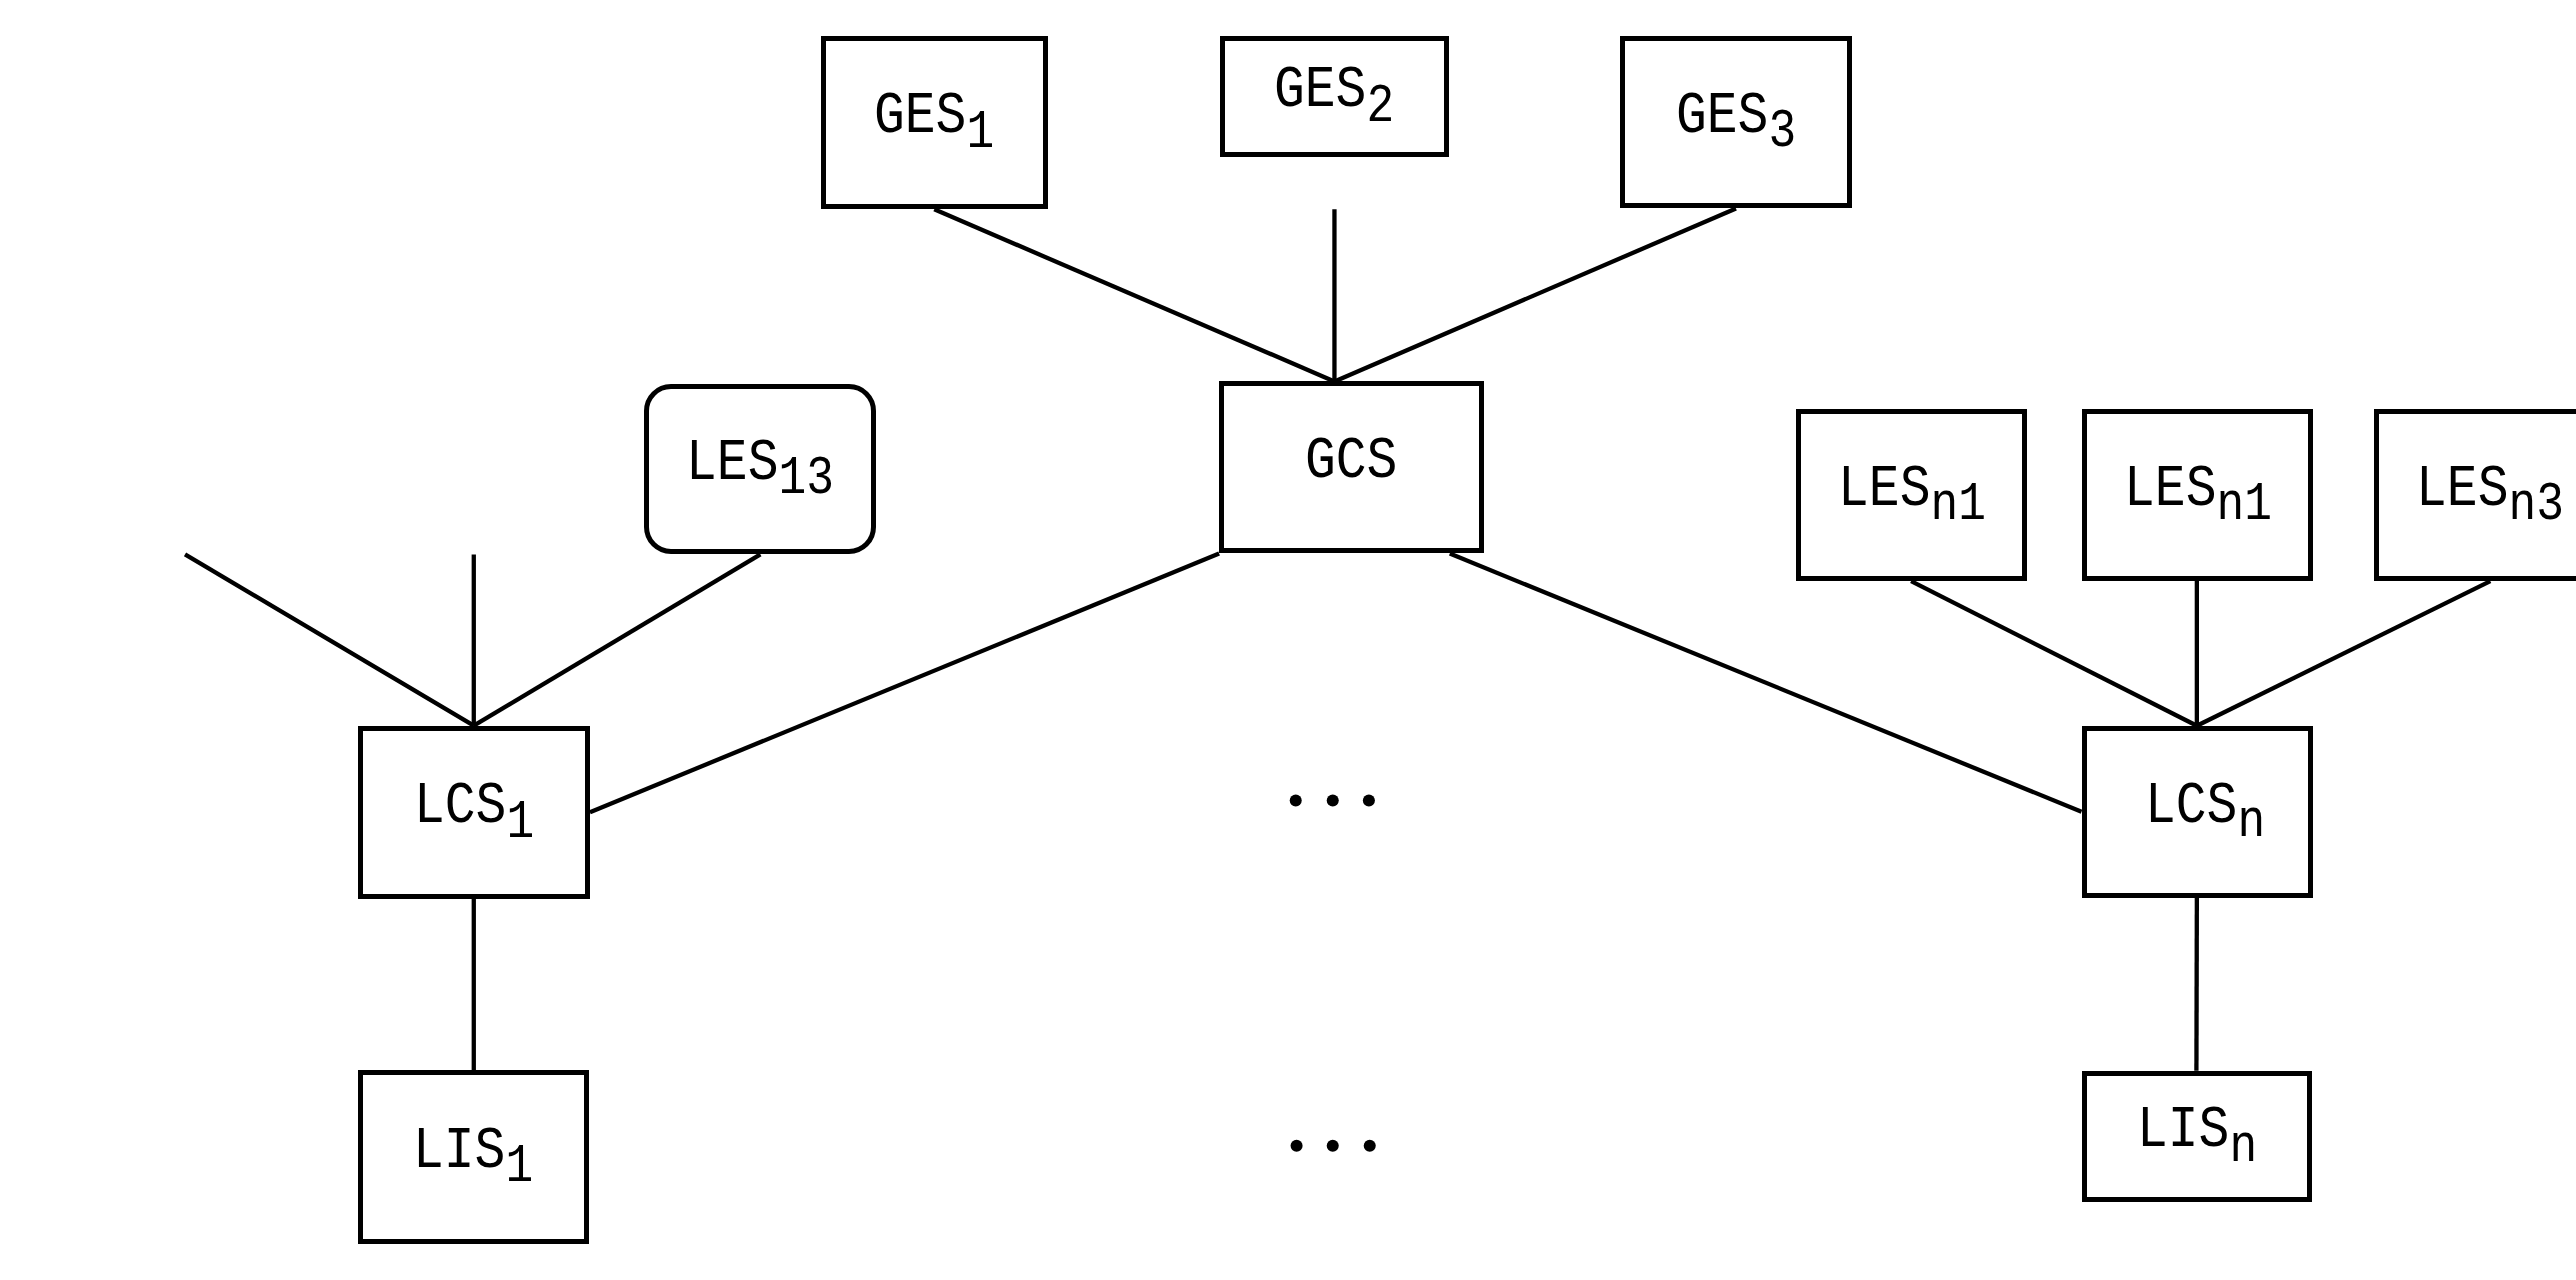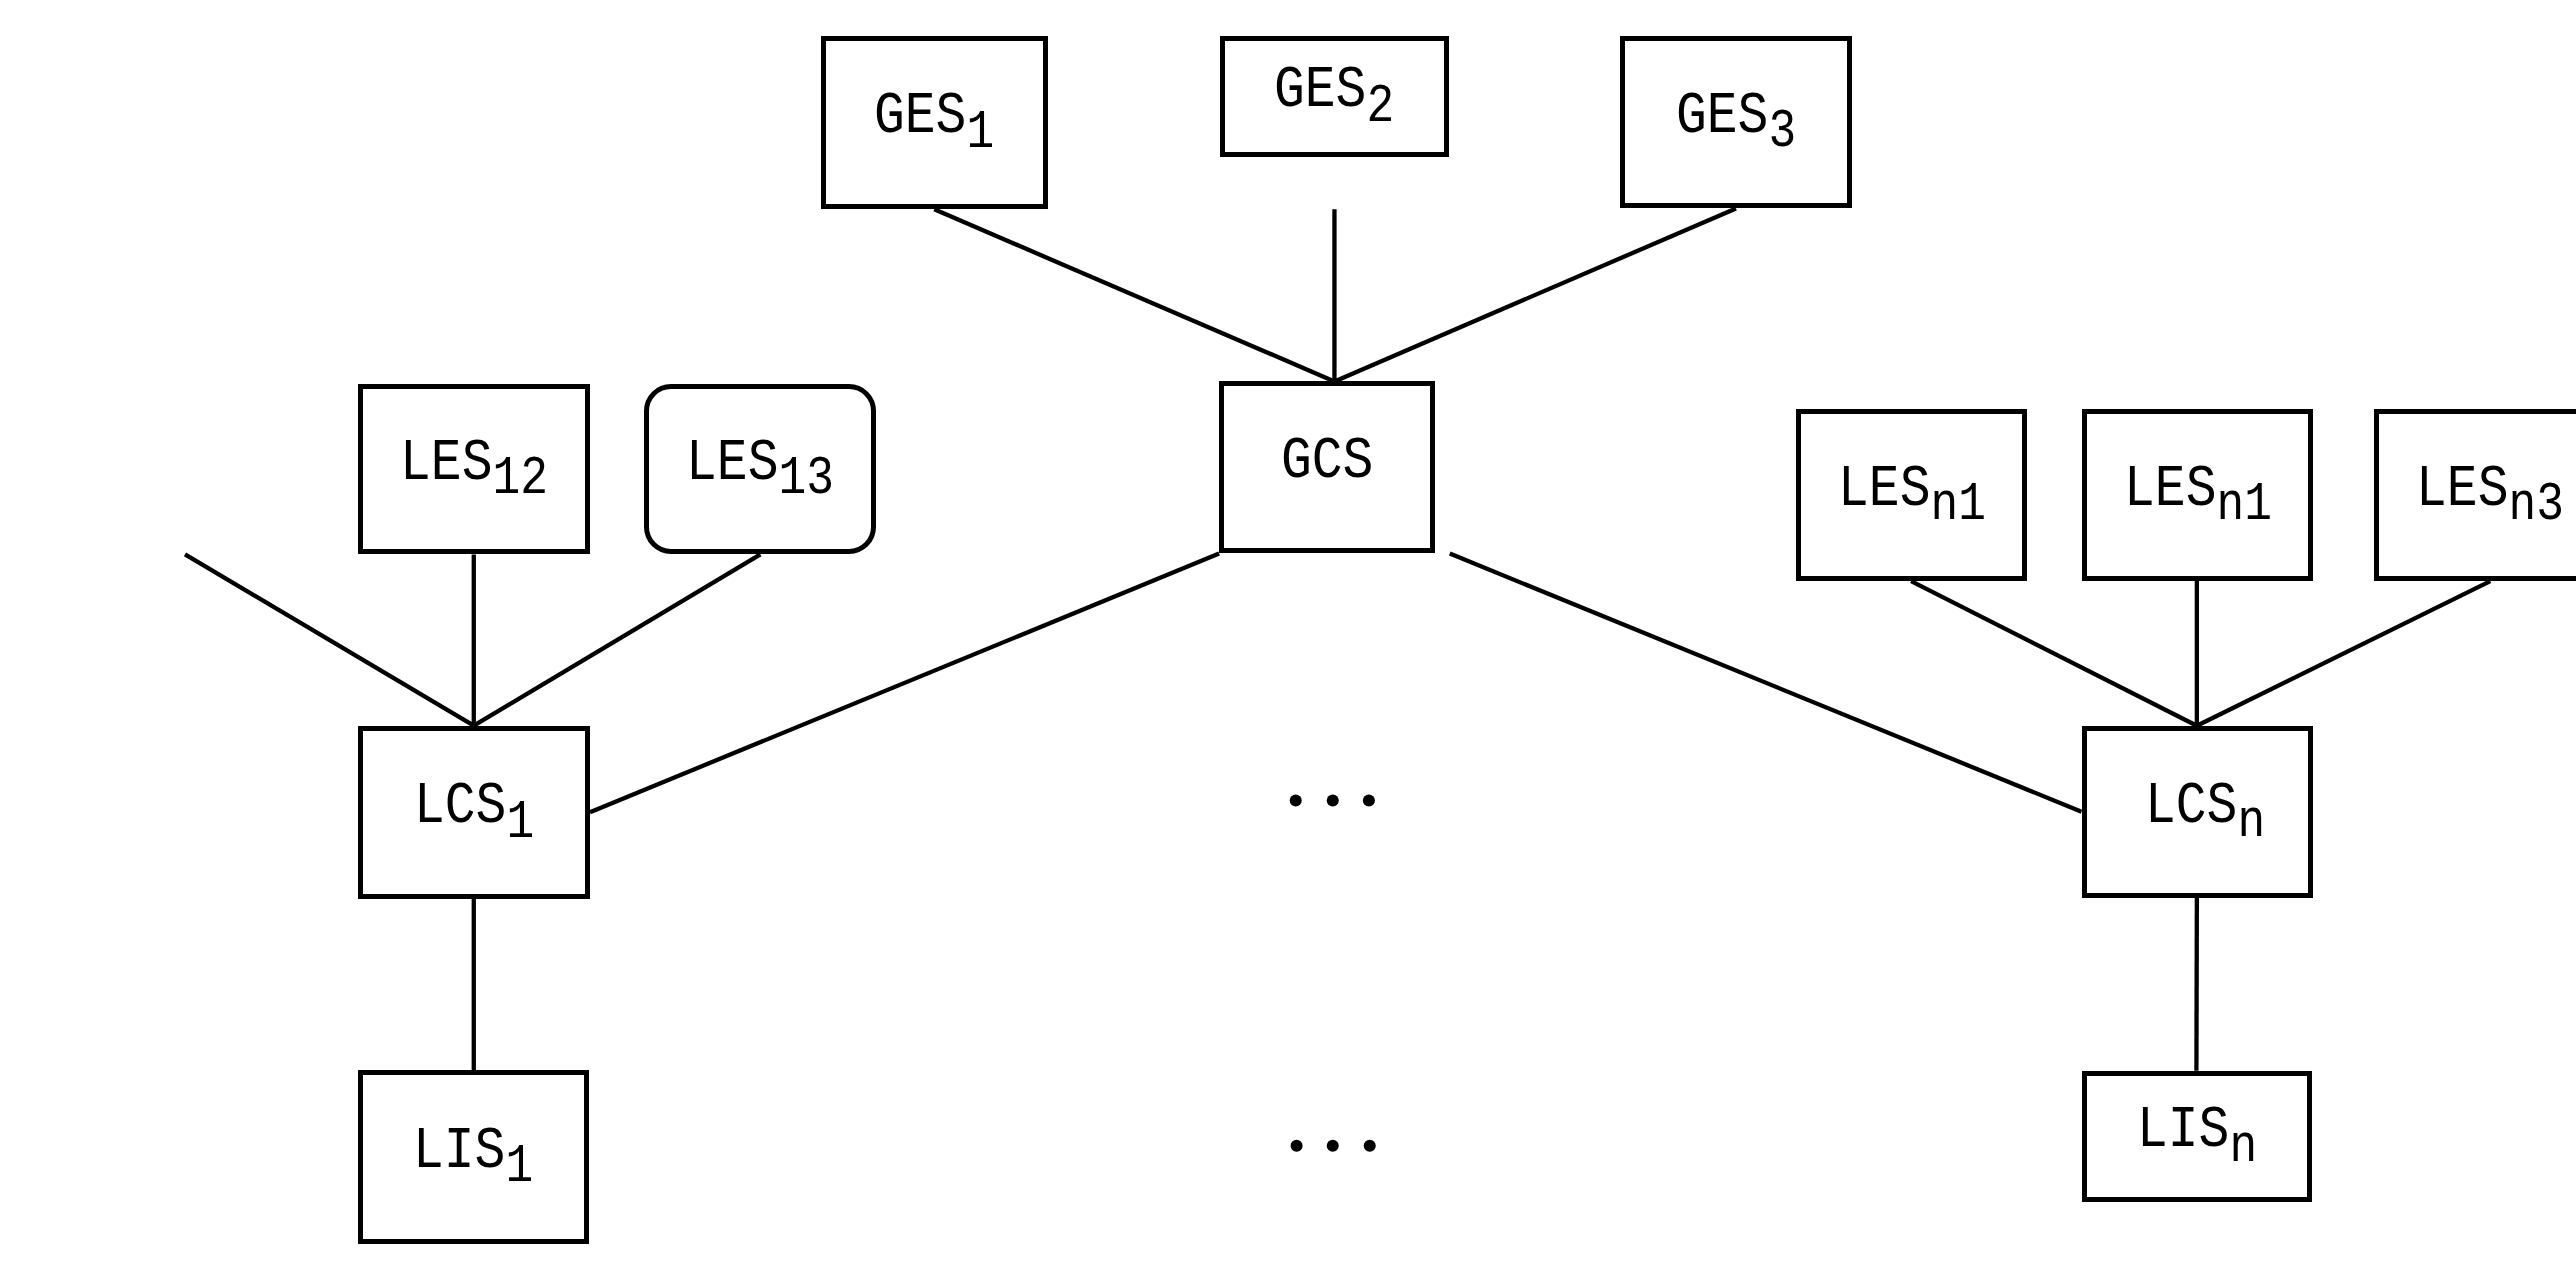--- a/index.html
+++ b/index.html
@@ -75,25 +75,22 @@
 
 <div class="node" style="left: 781px; top: 36px; width: 227px; height: 173px; background: rgb(255, 255, 255); border-color: rgb(0, 0, 0);">
       <span class="label">GES<span class="sub">1</span></span>
     </div>
     <div class="node" style="left: 1180px; top: 36px; width: 229px; height: 121px; background: rgb(255, 255, 255); border-color: rgb(0, 0, 0);">
       <span class="label">GES<span class="sub">2</span></span>
     </div>
     <div class="node" style="left: 1580px; top: 36px; width: 232px; height: 172px; background: rgb(255, 255, 255); border-color: rgb(0, 0, 0);">
       <span class="label">GES<span class="sub">3</span></span>
     </div>
-    <div class="node" style="left: 1179px; top: 381px; width: 216px; height: 172px; background: rgb(255, 255, 255); border-color: rgb(0, 0, 0);">
+    <div class="node" style="left: 1179px; top: 381px; width: 265px; height: 172px; background: rgb(255, 255, 255); border-color: rgb(0, 0, 0);">
       <span class="label">GCS</span>
-    </div>
-    <div class="node" style="left: 318px; top: 384px; width: 232px; height: 170px; background: rgb(255, 255, 255); border-color: rgb(0, 0, 0);">
-      <span class="label">LES<span class="sub">12</span></span>
     </div>
     <div class="node" style="left: 604px; top: 384px; width: 232px; height: 170px; background: rgb(255, 255, 255); border-color: rgb(0, 0, 0); border-radius: 27px;">
       <span class="label">LES<span class="sub">13</span></span>
     </div>
     <div class="node" style="left: 1756px; top: 409px; width: 231px; height: 172px; background: rgb(255, 255, 255); border-color: rgb(0, 0, 0);">
       <span class="label">LES<span class="sub">n1</span></span>
     </div>
     <div class="node" style="left: 2042px; top: 409px; width: 231px; height: 172px; background: rgb(255, 255, 255); border-color: rgb(0, 0, 0);">
       <span class="label">LES<span class="sub">n1</span></span>
     </div>

